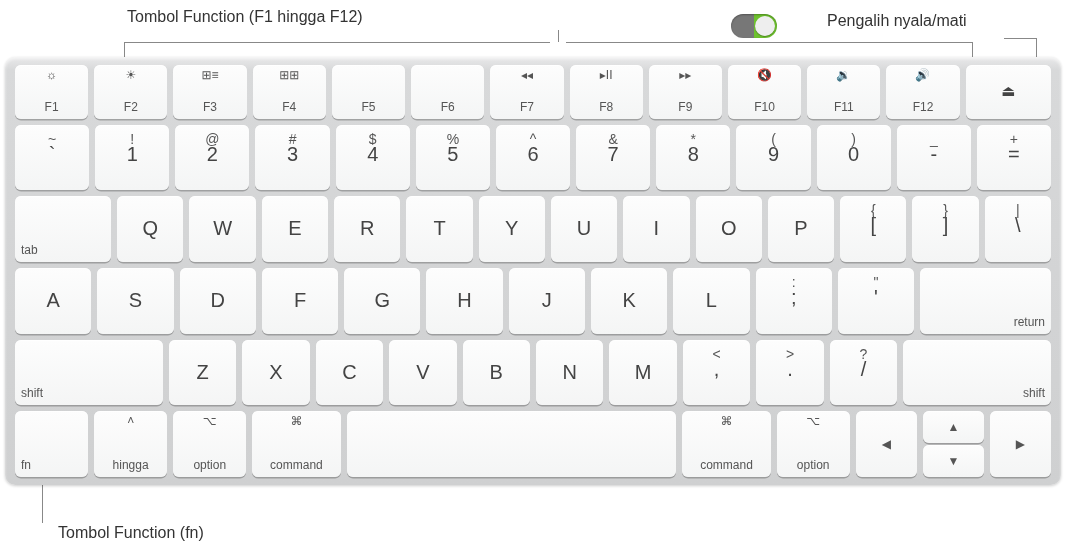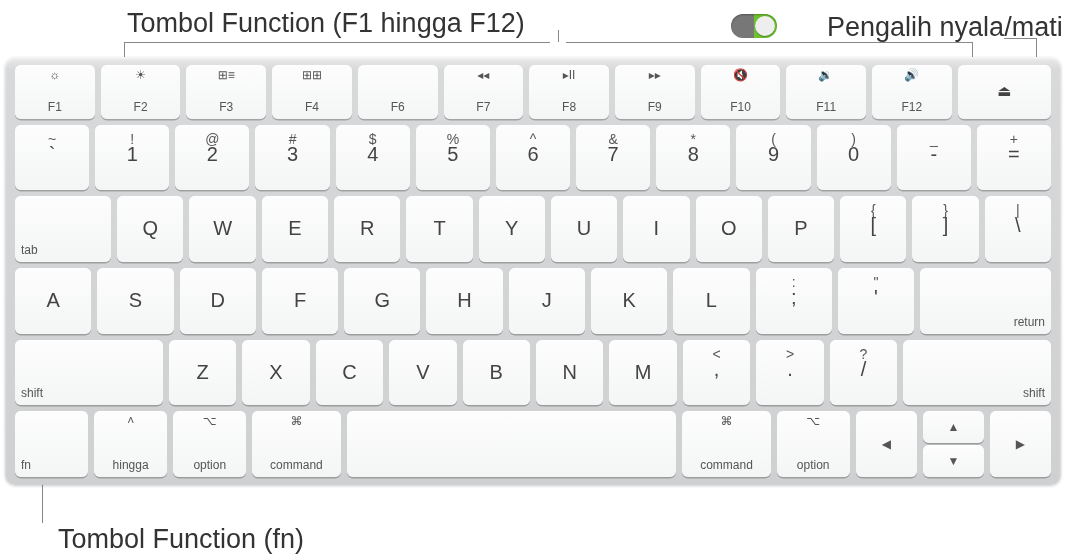--- a/index.html
+++ b/index.html
@@ -6,21 +6,21 @@
   body {
     width: 1067px;
     height: 559px;
     background: #fff;
     font-family: "Helvetica Neue", Helvetica, Arial, sans-serif;
     position: relative;
     color: #333;
   }
   .label {
     position: absolute;
-    font-size: 27px;
+    font-size: 16px;
     color: #333;
     white-space: nowrap;
   }
   
   .line {
     position: absolute;
     background: #888;
   }
   .hline { height: 1px; }
   .vline { width: 1px; }
@@ -169,20 +169,24 @@
       <div class="key c" style="flex:1">
           <span class="top icon">⊞≡</span>
           <span class="lblc" style="margin-top:auto">F3</span>
         </div>
       <div class="key c" style="flex:1">
           <span class="top icon">⊞⊞</span>
           <span class="lblc" style="margin-top:auto">F4</span>
         </div>
       <div class="key c" style="flex:1">
           <span class="top icon"></span>
+          <span class="lblc" style="margin-top:auto">F5</span>
+        </div>
+      <div class="key c" style="flex:1">
+          <span class="top icon"></span>
           <span class="lblc" style="margin-top:auto">F6</span>
         </div>
       <div class="key c" style="flex:1">
           <span class="top icon">◂◂</span>
           <span class="lblc" style="margin-top:auto">F7</span>
         </div>
       <div class="key c" style="flex:1">
           <span class="top icon">▸II</span>
           <span class="lblc" style="margin-top:auto">F8</span>
         </div>

